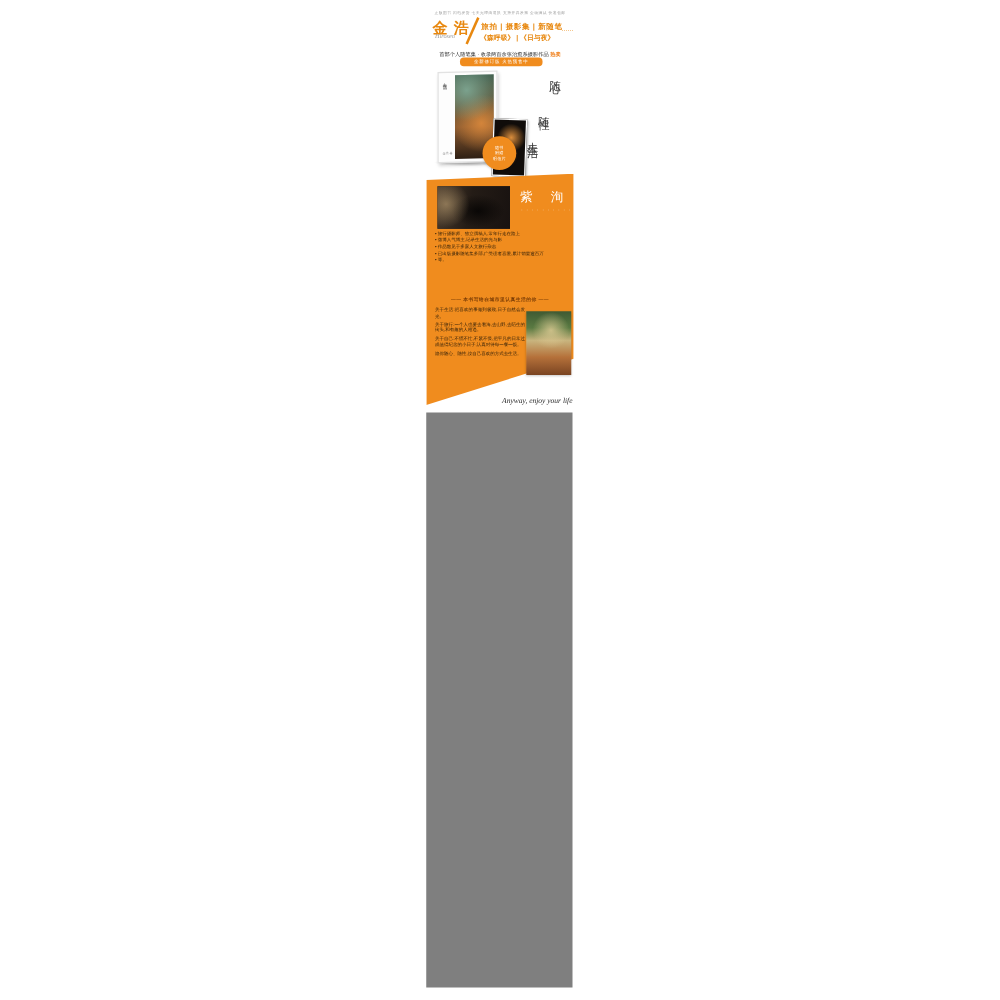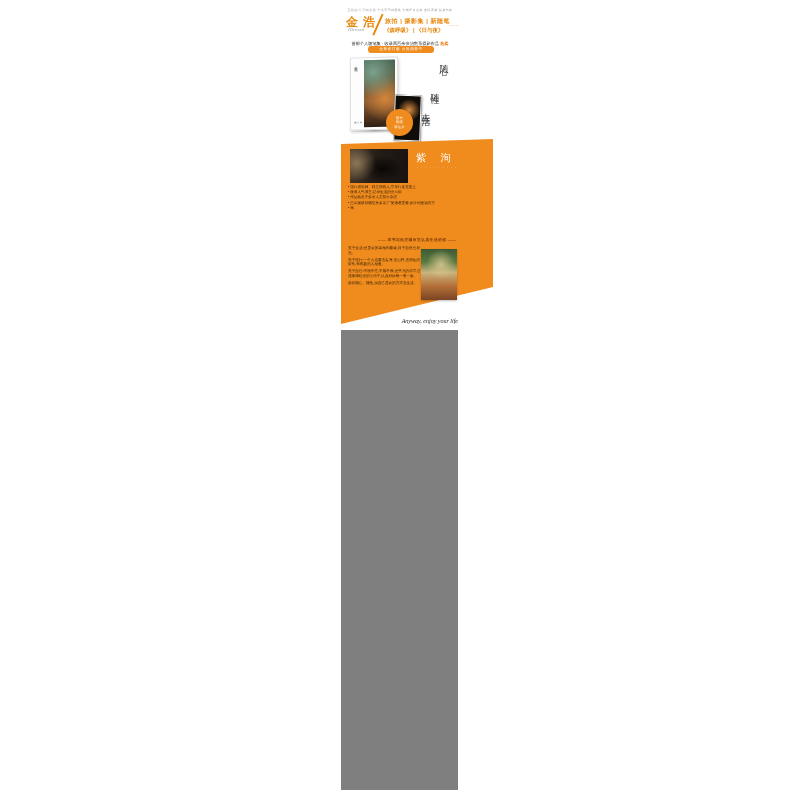--- a/index.html
+++ b/index.html
@@ -42,21 +42,21 @@
         box-shadow:0 1px 2px rgba(0,0,0,.15);display:flex;flex-direction:column;justify-content:center;
         text-align:center;color:#fff;font-size:3.2px;line-height:4.2px;letter-spacing:.3px;}
   .vert{writing-mode:vertical-rl;font-size:9px;color:#3a3a3a;letter-spacing:2px;font-weight:500;
         font-family:"Liberation Serif",serif;}
   .v1{left:437px;top:57px;}
   .v2{left:428px;top:86px;}
   .v3{left:419px;top:106px;}
 
   
   .orange-section{left:341px;top:139px;width:118px;height:185px;background:#f08c1e;
-        clip-path:polygon(0 5px,100% 0,100% 148px,0 100%);padding-left:34px;}
+        clip-path:polygon(0 5px,100% 0,100% 148px,0 100%);}
   .author-photo{position:absolute;left:9px;top:10px;width:58px;height:34px;background:#1c1613;
         background-image:
           radial-gradient(circle at 12% 42%, rgba(205,175,125,.55), rgba(0,0,0,0) 34%),
           radial-gradient(ellipse at 56% 58%, rgba(8,6,5,.95), rgba(0,0,0,0) 46%),
           linear-gradient(100deg,#4a3b2d 0%, #241c16 45%, #181210 100%);}
   .author-name{position:absolute;left:75px;top:12px;font-size:10px;color:#ffffff;letter-spacing:6px;
         font-family:"Liberation Serif",serif;white-space:nowrap;}
   .author-sub{position:absolute;left:76px;top:27px;font-size:3px;color:rgba(255,255,255,.9);letter-spacing:1.2px;white-space:nowrap;}
   .bullets{position:absolute;left:7px;top:46px;width:105px;}
   .bullet{font-size:3.6px;color:#33210a;line-height:5.2px;white-space:nowrap;overflow:hidden;}

